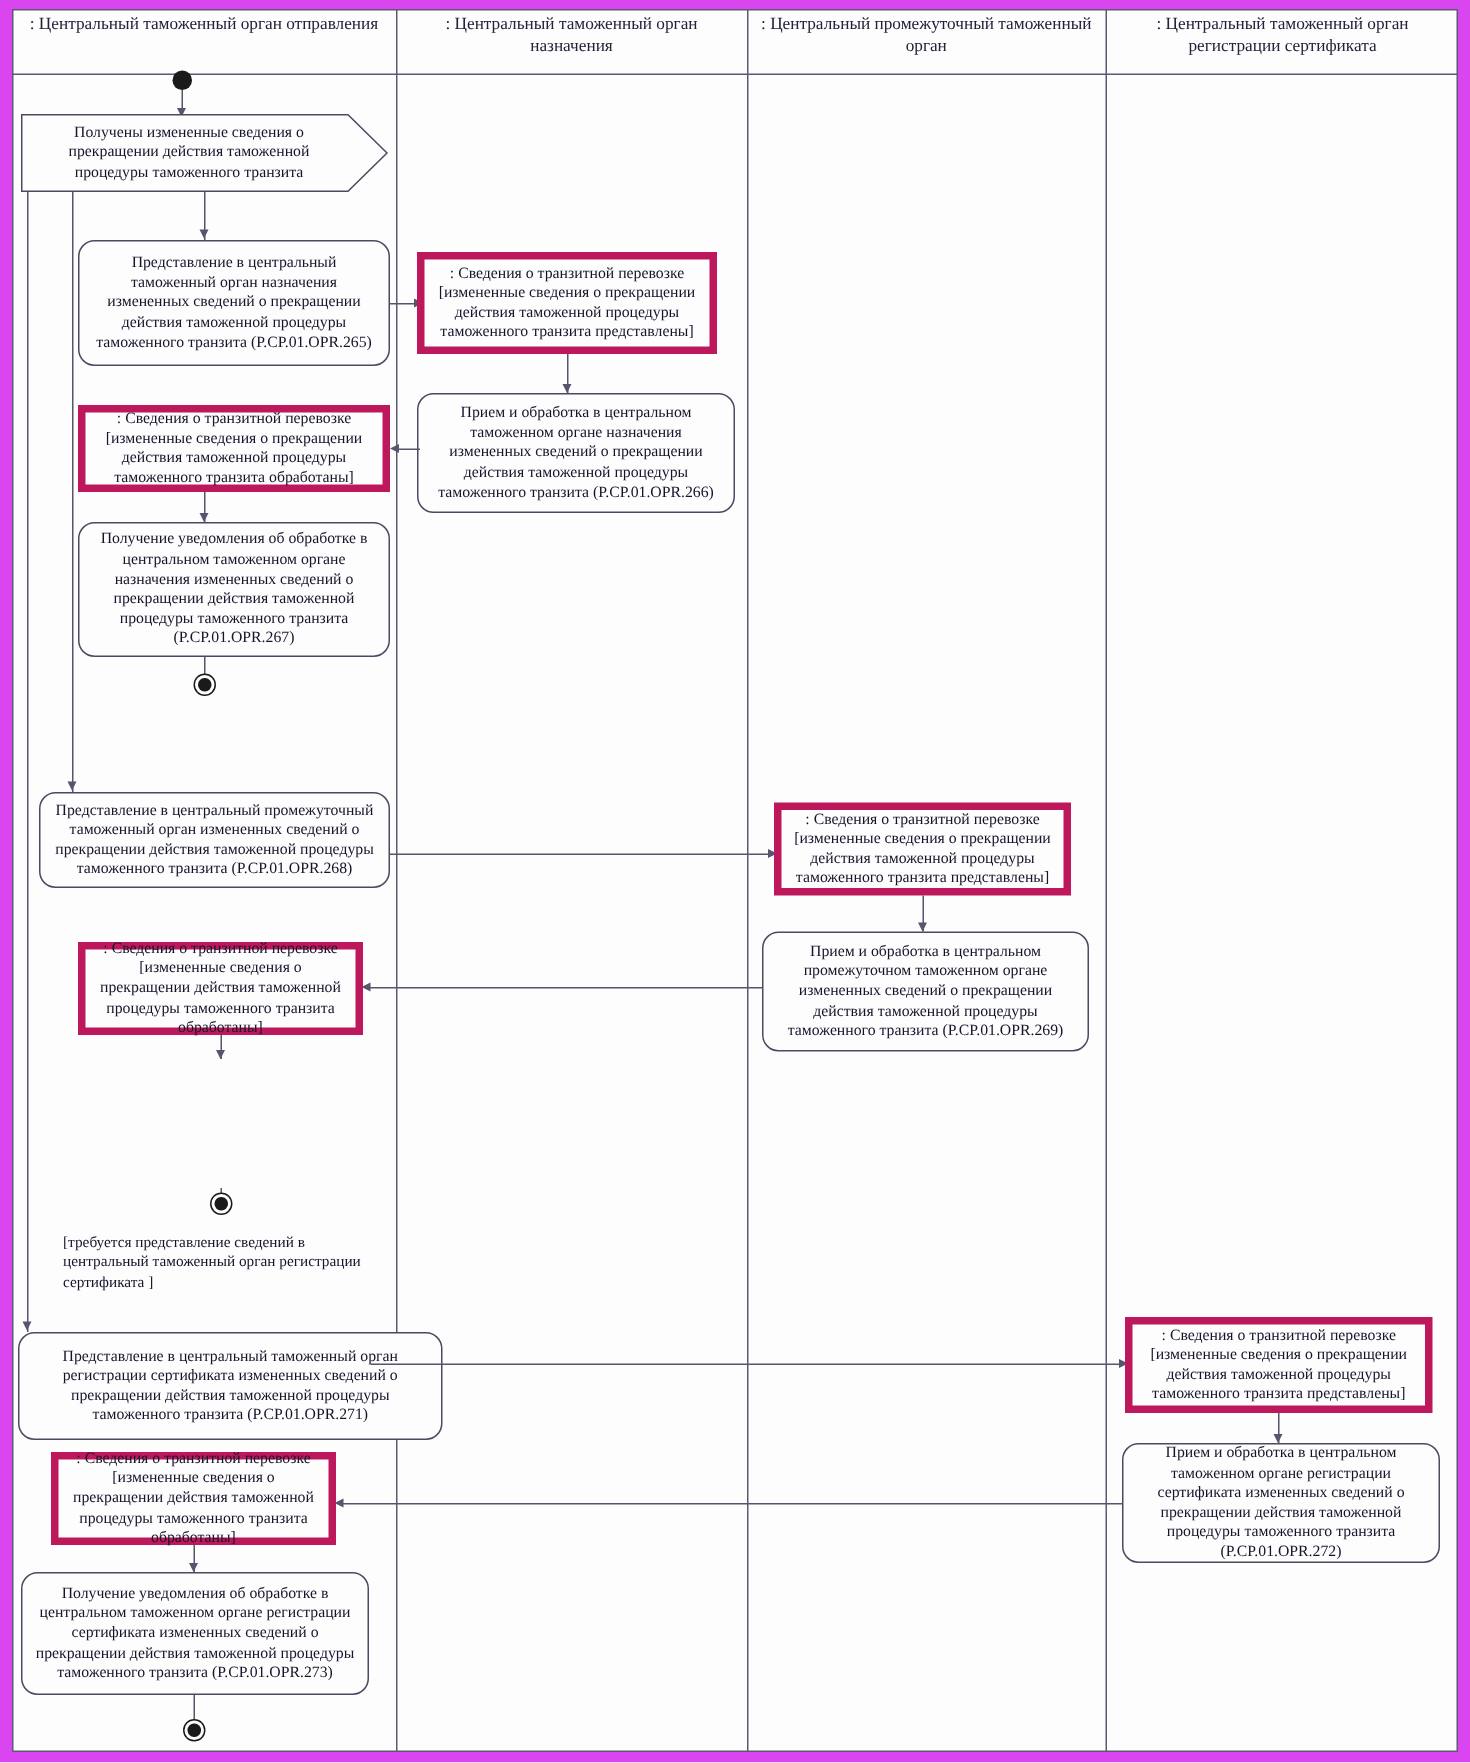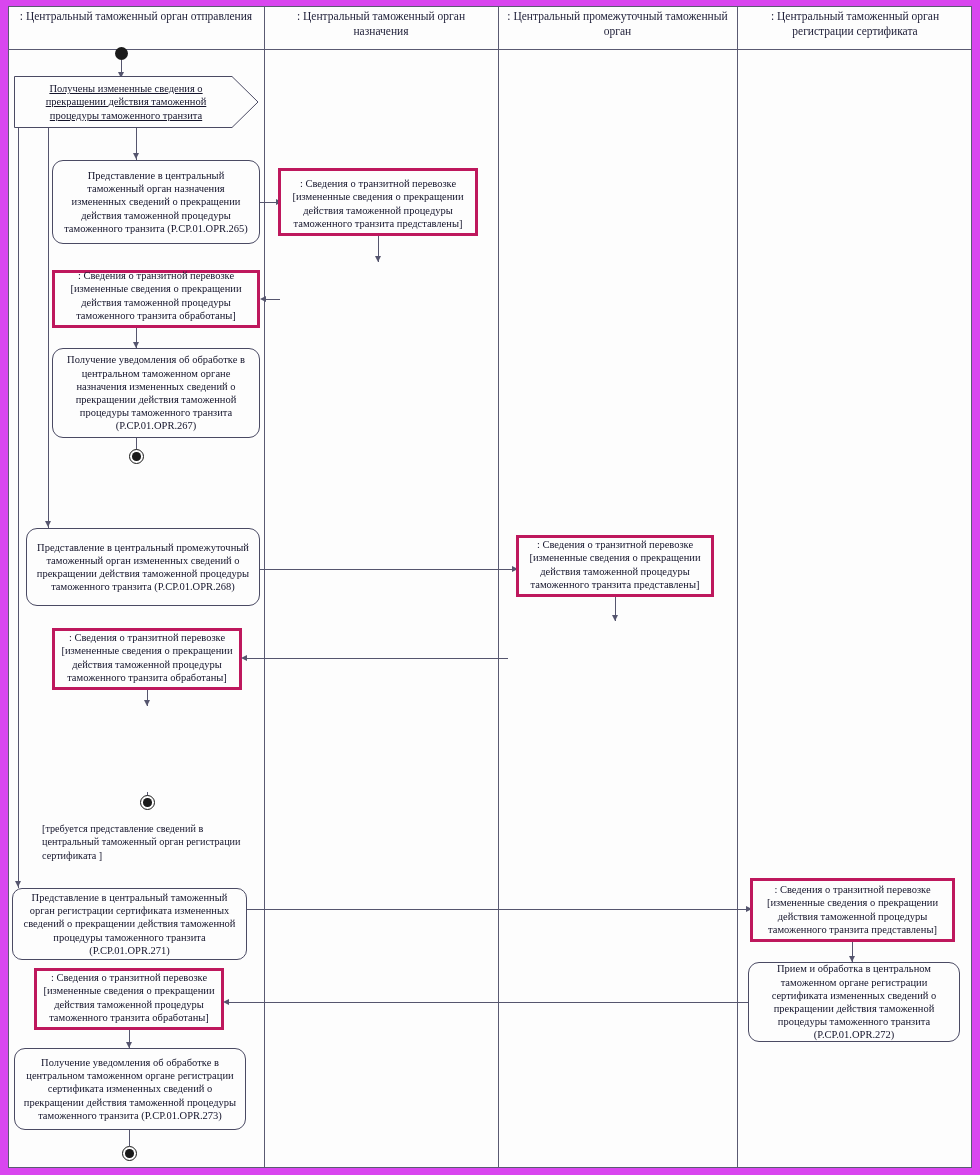--- a/index.html
+++ b/index.html
@@ -56,39 +56,37 @@
     display:flex;
     align-items:center;
     justify-content:center;
     padding:3px 6px;
   }
   .action{
     border:1px solid #4a4a63;
     border-radius:11px;
   }
   .object{
-    border:3px solid #be185d;
+    border:5px solid #be185d;
     border-radius:0;
-    align-items:flex-end;
   }
   .node span{display:block;width:100%;}
   
   .signal{
     position:absolute;
     box-sizing:border-box;
     background:#fdfdfd;
     font-size:10.5px;
     line-height:13.2px;
     color:#14142b;
     text-align:center;
     display:flex;
     align-items:center;
     justify-content:flex-start;
     padding-left:14px;
-    text-decoration:underline;
   }
   .signal .sig-shape{
     position:absolute;
     left:0; top:0; width:100%; height:100%;
     pointer-events:none;
   }
   .signal .sig-text{
     position:relative;
     z-index:2;
     width:196px;
@@ -203,41 +201,41 @@
   <div class="arrow arrow-down" style="left:133px;top:342px;"></div>
 
   <div class="node action" style="left:52px;top:348px;width:208px;height:90px;">
     <span>Получение уведомления об обработке в центральном таможенном органе назначения измененных сведений о прекращении действия таможенной процедуры таможенного транзита (P.CP.01.OPR.267)</span>
   </div>
 
   <div class="edge vline" style="left:136px;top:438px;height:12px;"></div>
   <div class="final" style="left:129px;top:449px;"></div>
 
 
-  <div class="node action" style="left:26px;top:528px;width:234px;height:78px;">
+  <div class="node action" style="left:26px;top:528px;width:234px;height:64px;">
     <span>Представление в центральный промежуточный таможенный орган измененных сведений о прекращении действия таможенной процедуры таможенного транзита (P.CP.01.OPR.268)</span>
   </div>
 
   <div class="edge hline" style="left:260px;top:569px;width:255px;"></div>
   <div class="arrow arrow-right" style="left:512px;top:566px;"></div>
 
   <div class="node object" style="left:52px;top:628px;width:190px;height:62px;">
     <span>: Сведения о транзитной перевозке [измененные сведения о прекращении действия таможенной процедуры таможенного транзита обработаны]</span>
   </div>
 
   <div class="edge vline" style="left:147px;top:690px;height:16px;"></div>
   <div class="arrow arrow-down" style="left:144px;top:700px;"></div>
 
 
   <div class="edge vline" style="left:147px;top:792px;height:10px;"></div>
   <div class="final" style="left:140px;top:795px;"></div>
 
   <div class="guard" style="left:42px;top:822px;width:216px;">[требуется представление сведений в центральный таможенный орган регистрации сертификата ]</div>
 
-  <div class="node action" style="left:12px;top:888px;width:235px;height:72px;border-radius:10px;">
+  <div class="node action" style="left:12px;top:888px;width:283px;height:72px;">
     <span>Представление в центральный таможенный орган регистрации сертификата измененных сведений о прекращении действия таможенной процедуры таможенного транзита (P.CP.01.OPR.271)</span>
   </div>
 
   <div class="edge hline" style="left:247px;top:909px;width:502px;"></div>
   <div class="arrow arrow-right" style="left:746px;top:906px;"></div>
 
   <div class="node object" style="left:34px;top:968px;width:190px;height:62px;">
     <span>: Сведения о транзитной перевозке [измененные сведения о прекращении действия таможенной процедуры таможенного транзита обработаны]</span>
   </div>
 
@@ -251,31 +249,37 @@
   <div class="edge vline" style="left:129px;top:1130px;height:16px;"></div>
   <div class="final" style="left:122px;top:1146px;"></div>
 
   <div class="node object" style="left:278px;top:168px;width:200px;height:68px;">
     <span>: Сведения о транзитной перевозке [измененные сведения о прекращении действия таможенной процедуры таможенного транзита представлены]</span>
   </div>
 
   <div class="edge vline" style="left:378px;top:236px;height:26px;"></div>
   <div class="arrow arrow-down" style="left:375px;top:256px;"></div>
 
+  <div class="node action" style="left:278px;top:262px;width:212px;height:80px;">
+    <span>Прием и обработка в центральном таможенном органе назначения измененных сведений о прекращении действия таможенной процедуры таможенного транзита (P.CP.01.OPR.266)</span>
+  </div>
 
   <div class="edge hline" style="left:262px;top:299px;width:18px;"></div>
   <div class="arrow arrow-left" style="left:260px;top:296px;"></div>
 
   <div class="node object" style="left:516px;top:535px;width:198px;height:62px;">
     <span>: Сведения о транзитной перевозке [измененные сведения о прекращении действия таможенной процедуры таможенного транзита представлены]</span>
   </div>
 
   <div class="edge vline" style="left:615px;top:597px;height:24px;"></div>
   <div class="arrow arrow-down" style="left:612px;top:615px;"></div>
 
+  <div class="node action" style="left:508px;top:621px;width:218px;height:80px;">
+    <span>Прием и обработка в центральном промежуточном таможенном органе измененных сведений о прекращении действия таможенной процедуры таможенного транзита (P.CP.01.OPR.269)</span>
+  </div>
 
   <div class="edge hline" style="left:244px;top:658px;width:264px;"></div>
   <div class="arrow arrow-left" style="left:241px;top:655px;"></div>
 
   <div class="node object" style="left:750px;top:878px;width:205px;height:64px;">
     <span>: Сведения о транзитной перевозке [измененные сведения о прекращении действия таможенной процедуры таможенного транзита представлены]</span>
   </div>
 
   <div class="edge vline" style="left:852px;top:942px;height:20px;"></div>
   <div class="arrow arrow-down" style="left:849px;top:956px;"></div>

